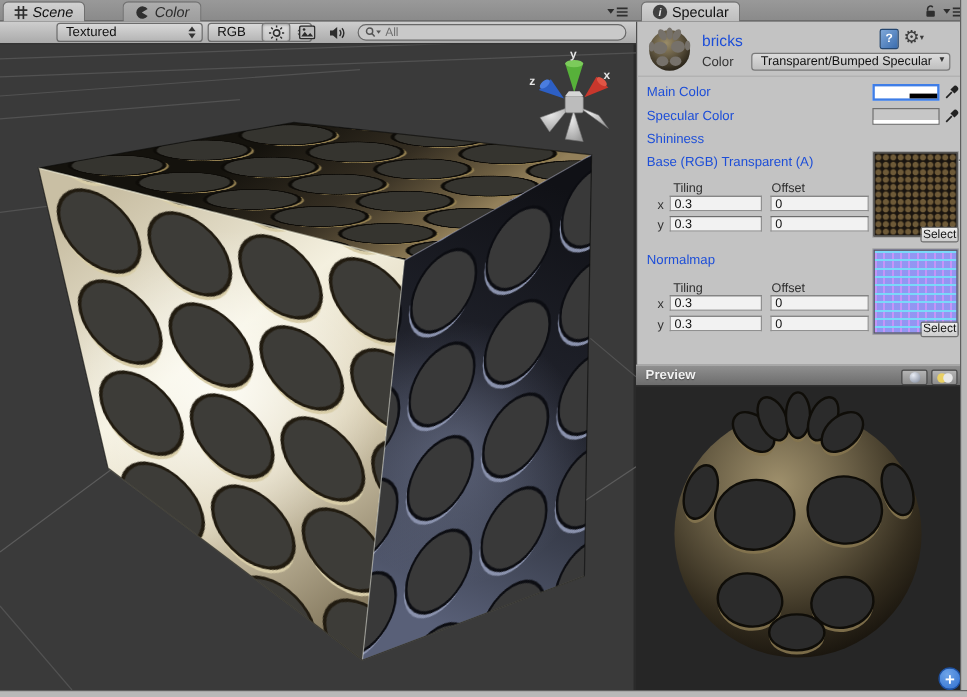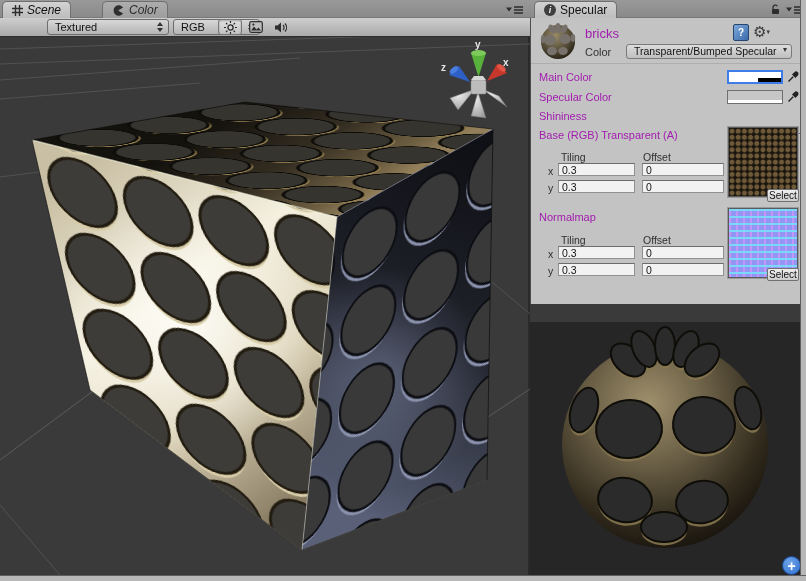--- a/index.html
+++ b/index.html
@@ -31,21 +31,21 @@
   .searchbox input { flex:1; border:none; outline:none; background:transparent; font-size:10px; color:#222; height:12px; }
   .searchbox input::placeholder { color:#6e6e6e; }
   .menu-glyph { position:absolute; width:18px; height:10px; }
 
   
   #scene-viewport { position:absolute; left:0; top:37px; width:530px; height:538px; background:#3a3a3a; border-right:2px solid #2a2a2a; }
 
   
   #inspector { position:absolute; left:530px; top:0; width:276px; height:575px; }
   #inspector-body { position:absolute; left:0; top:18px; width:276px; height:286px; background:#c3c3c3; border-left:1px solid #4e4e4e; }
-  .ilabel { position:absolute; font-size:11px; color:#a21caf; white-space:nowrap; }
+  .ilabel { position:absolute; font-size:11px; color:#1d4ed8; white-space:nowrap; }
   .small-hdr { position:absolute; font-size:10.5px; color:#303030; }
   .ifield { position:absolute; height:13px; background:#f2f2f2; border:1px solid #909090; border-top-color:#6c6c6c;
             font-size:10.5px; color:#111; padding:0 3px; font-family:"Liberation Sans",sans-serif; }
   .swatch { position:absolute; width:56px; height:14px; }
   .dropper { position:absolute; width:13px; height:13px; }
   .thumb { position:absolute; width:70px; height:70px; border:1px solid #5a5a5a; box-shadow:0 0 0 1px #9a9a9a; }
   .select-btn { position:absolute; width:32px; height:13px; font-size:10px; color:#111; text-align:center; line-height:12px;
                 background:linear-gradient(#efefef,#cdcdcd); border:1px solid #6f6f6f; border-radius:2px; }
   .shader-dd { position:absolute; left:95px; top:44px; width:166px; height:15px; display:flex; justify-content:space-between;
                padding:0 4px 0 7px; background:linear-gradient(#dcdcdc,#bfbfbf); border:1px solid #7a7a7a; border-radius:3px;
@@ -126,20 +126,28 @@
         <rect x="0.7" y="0.7" width="12.6" height="10.6" rx="1.5" fill="#bdbdbd" stroke="#2d2d2d" stroke-width="1.2"></rect>
         <path d="M2 9.5 5 5.5 7.5 8.5 9.5 6.5 12 9.5 Z" fill="#2d2d2d"></path>
         <circle cx="4.4" cy="3.6" r="1.1" fill="#2d2d2d"></circle>
       </svg>
     </div>
     <div class="tbtn" style="left:269px;">
       <svg width="14" height="13" viewBox="0 0 14 13">
         <path d="M1 4.5h2.5L7 1.5v10L3.5 8.5H1Z" fill="#2d2d2d"></path>
         <path d="M9 4a3.5 3.5 0 0 1 0 5M11 2.5a6 6 0 0 1 0 8" stroke="#2d2d2d" stroke-width="1.2" fill="none"></path>
       </svg>
+    </div>
+    <div class="searchbox">
+      <svg width="14" height="10" viewBox="0 0 14 10" style="flex:none;margin-right:3px;">
+        <circle cx="4" cy="4" r="2.6" fill="none" stroke="#555" stroke-width="1.2"></circle>
+        <path d="M6 6 L8.2 8.4" stroke="#555" stroke-width="1.2"></path>
+        <path d="M9.5 3.5h4l-2 2.6Z" fill="#555"></path>
+      </svg>
+      <input value="" placeholder="All" style="">
     </div>
   </div>
 
   <div id="scene-viewport">
     <svg width="530" height="538" viewBox="0 0 530 538">
       <defs>
         <linearGradient id="gTop" gradientUnits="userSpaceOnUse" x1="245" y1="65" x2="330" y2="190">
           <stop offset="0" stop-color="#14120d"></stop>
             <stop offset="0.5" stop-color="#352e22"></stop>
           <stop offset="0.85" stop-color="#6e5f42"></stop>
@@ -330,20 +338,30 @@
     <div class="small-hdr" style="left:30px;top:216px;">Tiling</div>
     <div class="small-hdr" style="left:112px;top:216px;">Offset</div>
     <div class="small-hdr" style="left:17px;top:230px;">x</div>
     <input class="ifield" style="left: 27px; top: 228px; width: 77px;" value="0.3">
     <input class="ifield" style="left: 111px; top: 228px; width: 82px;" value="0">
     <div class="small-hdr" style="left:17px;top:247px;">y</div>
     <input class="ifield" style="left: 27px; top: 245px; width: 77px;" value="0.3">
     <input class="ifield" style="left: 111px; top: 245px; width: 82px;" value="0">
   </div>
 
+  <div class="preview-header">
+    <span class="title">Preview</span>
+    <div class="ph-btn" style="left:221px;">
+      <span style="width:9px;height:9px;border-radius:50%;background:radial-gradient(circle at 35% 30%,#e8ecf4,#7d8698);"></span>
+    </div>
+    <div class="ph-btn" style="left:246px;">
+      <span style="width:8px;height:8px;border-radius:50%;background:#e9d064;margin-right:-3px;"></span>
+      <span style="width:8px;height:8px;border-radius:50%;background:#e8e8e8;"></span>
+    </div>
+  </div>
 
   <div id="preview-body">
     <svg width="276" height="253" viewBox="0 0 276 253">
       <defs>
         <radialGradient id="gSph" cx="42%" cy="30%" r="75%">
           <stop offset="0" stop-color="#9f906c"></stop>
             <stop offset="0.4" stop-color="#695e45"></stop>
           <stop offset="0.75" stop-color="#332c1e"></stop>
             <stop offset="1" stop-color="#15110b"></stop>
         </radialGradient>

